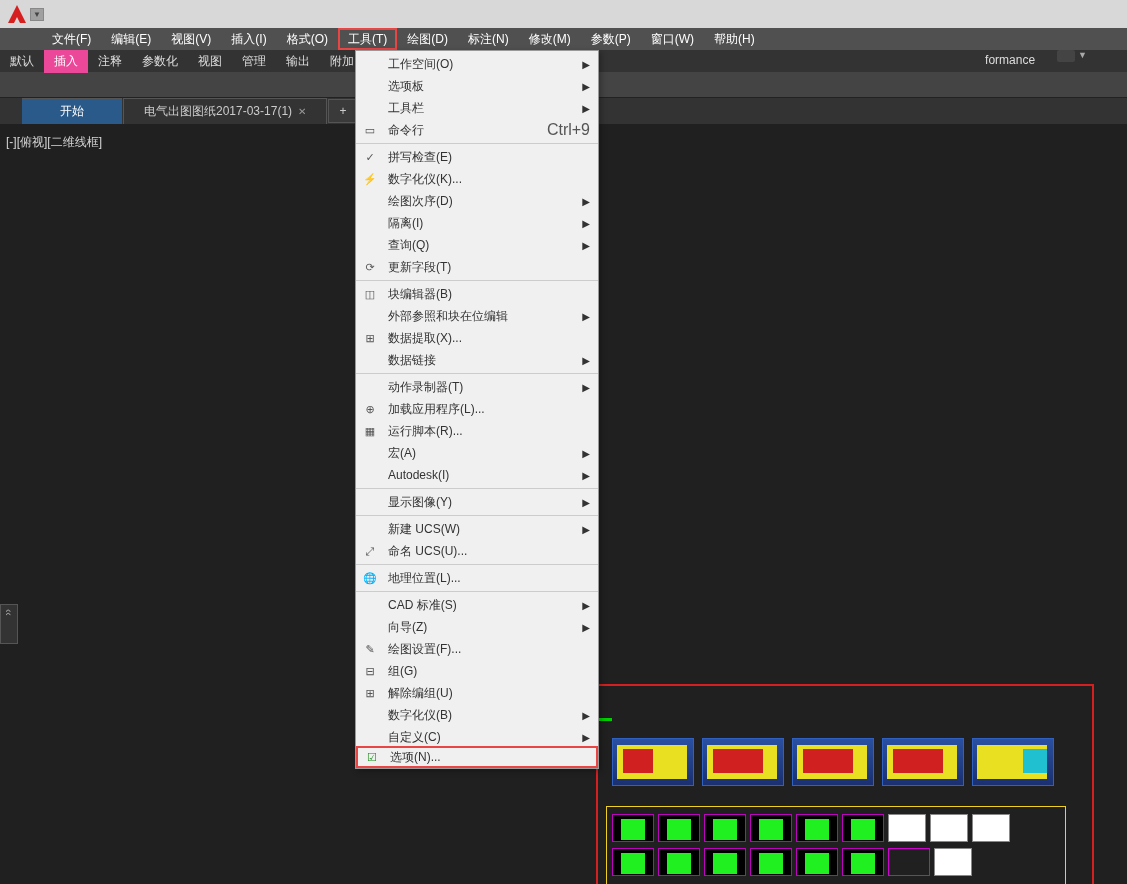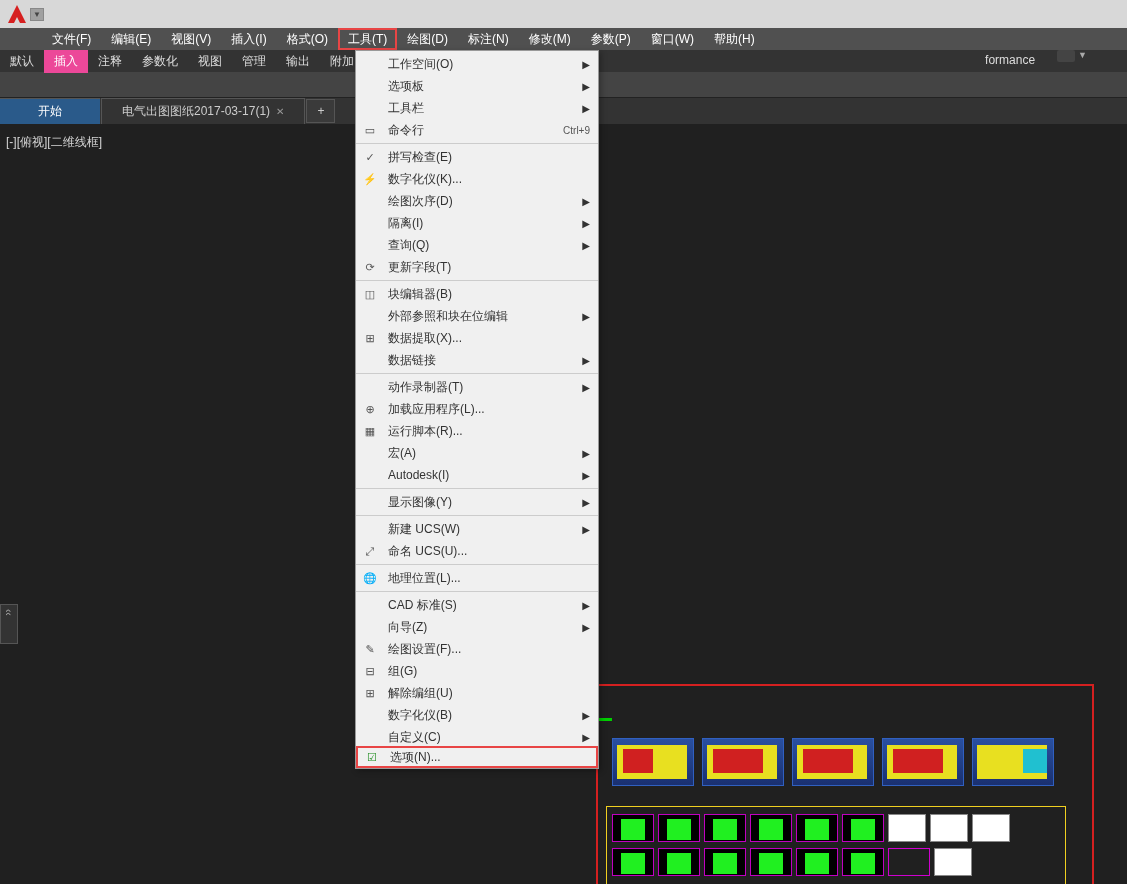--- a/index.html
+++ b/index.html
@@ -14,39 +14,39 @@
     .menu-bar { background: #505050; height: 22px; display: flex; padding-left: 42px; }
     .menu-item { color: #fff; padding: 3px 10px; cursor: pointer; font-size: 12px; }
     .menu-item.highlighted { border: 2px solid #e84545; padding: 1px 8px; }
     
     .ribbon-tabs { background: #333; height: 22px; display: flex; align-items: flex-start; }
     .ribbon-tab { color: #ddd; padding: 3px 10px; cursor: pointer; font-size: 12px; }
     .ribbon-tab.active { background: #ec4899; color: #fff; }
     .mail-icon { background: #444; border-radius: 2px; width: 18px; height: 12px; display:inline-block; position: relative; margin-left:12px;}
     .ribbon-content { background: #444; height: 26px; border-bottom: 1px solid #222;}
     
-    .doc-tabs { background: #333; height: 26px; display: flex; align-items: center; }
+    .doc-tabs { background: #333; height: 26px; display: flex; align-items: center; padding-left: 22px; }
     .doc-tab { padding: 4px 20px; margin-right: 1px; color: #ccc; display: flex; align-items: center; gap: 6px; font-size: 12px; border-top: 1px solid #555;}
     .doc-tab.start { background: #2a5a8a; color: #fff; min-width: 100px; justify-content:center; }
     .doc-tab.active { background: #333; border: 1px solid #555; border-bottom: none; }
     .doc-tab .close { color: #999; font-size: 10px; }
     .doc-tab.plus { padding: 4px 10px; background:#3a3a3a; border:1px solid #555;}
 
     .viewport { position: absolute; top: 124px; left: 0; right: 0; bottom: 0; background: #202020; }
     .view-label { position: absolute; top: 10px; left: 6px; color: #d6d6d6; font-size: 12px; text-align: right; }
     .side-panel { position: absolute; left: 0; top: 480px; width: 18px; height: 40px; background: #333; color:#aaa; font-size:10px; writing-mode: vertical-lr; padding:4px 2px; border:1px solid #555;}
 
     .dropdown-menu { position: absolute; top: 50px; left: 355px; width: 244px; background: #f0f0f0; border: 1px solid #999; box-shadow: 2px 2px 6px rgba(0,0,0,.3); z-index: 100; }
     .menu-section { border-bottom: 1px solid #ccc; padding: 2px 0; }
     .menu-section:last-child { border-bottom: none; }
     .menu-row { display: flex; align-items: center; height: 22px; padding: 0 8px 0 4px; cursor: pointer; color: #333; position: relative; }
     .menu-row.highlighted { border: 2px solid #e84545; margin: -2px 0; z-index: 2; }
     .menu-icon { width: 20px; height: 18px; display: inline-flex; align-items:center; justify-content:center; margin-right: 8px; font-size:11px; color:#555; }
     .menu-label { flex: 1; }
-    .menu-shortcut { color: #555; font-size: 10px; }
+    .menu-shortcut { color: #555; font-size: 16px; }
     .menu-arrow { color: #333; font-size: 10px; margin-left: auto;}
     
     .canvas-content { position: absolute; top: 560px; left: 596px; width: 498px; height: 228px; border: 2px solid #d42020; }
     .plan-row { position:absolute; display:flex; gap:8px; }
     .plan-box { background: linear-gradient(#2a50a0, #1a3070); border:1px solid #3060c0; position:relative; overflow:hidden;}
     .plan-box.small { width: 82px; height: 48px; }
     .plan-fill1 { position:absolute; background:#e8e020; }
     .plan-fill2 { position:absolute; background:#d02020; }
     .section-row { position:absolute; display:flex; gap:4px; flex-wrap:wrap;}
     .section-box { width: 42px; height: 28px; background: #000; border:1px solid #c000c0; position:relative;}

